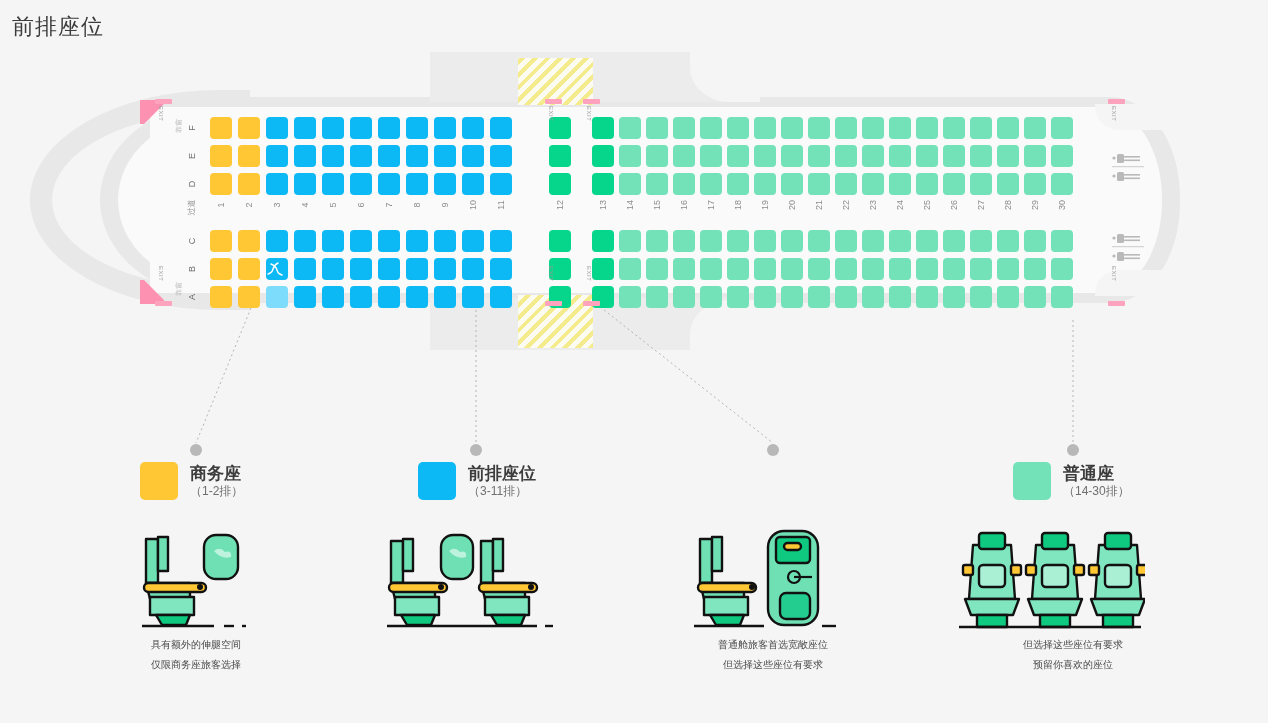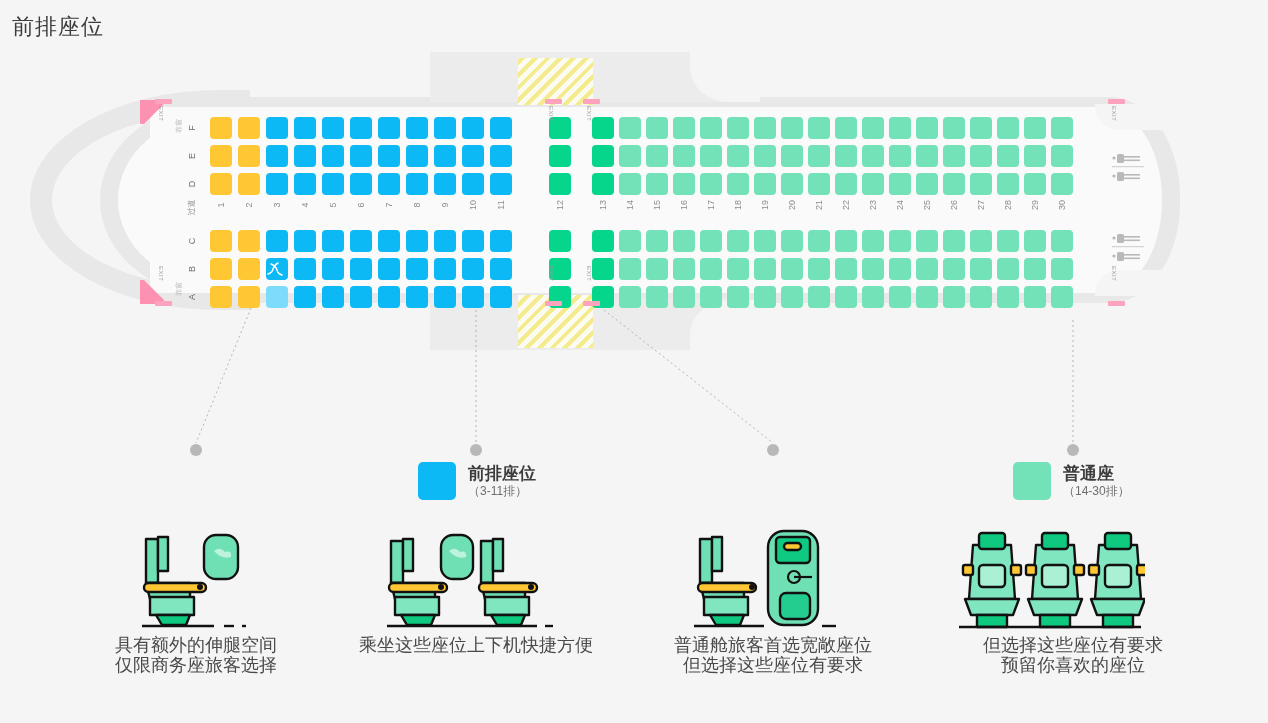--- a/index.html
+++ b/index.html
@@ -138,21 +138,21 @@
   .legend-text{margin-left:12px;}
   .legend-name{font-size:17px;color:#3c3c3c;font-weight:bold;line-height:20px;}
   .legend-rows{font-size:12px;color:#6e6e6e;line-height:15px;}
 
   
   #illus{position:absolute;left:0;top:525px;width:1268px;height:105px;}
   .illus-cell{position:absolute;top:0;height:105px;}
 
   
   #descs{position:absolute;left:0;top:635px;width:1268px;height:80px;}
-  .desc{position:absolute;text-align:center;font-size:18px;color:#4a4a4a;line-height:20px;}
+  .desc{position:absolute;text-align:center;font-size:10px;color:#4a4a4a;line-height:20px;}
   .desc-link{color:#2f8bff;cursor:pointer;}
 </style>
 </head>
 <body>
 
 <div id="page-title">前排座位</div>
 
 <div id="aircraft">
 
   <div class="fuse-grey" id="nose-outer"></div>
@@ -453,20 +453,27 @@
   <line x1="476" y1="310" x2="476" y2="443" stroke="#b4b4b4" stroke-width="1" stroke-dasharray="2,3"></line>
   <line x1="604" y1="310" x2="773" y2="443" stroke="#b4b4b4" stroke-width="1" stroke-dasharray="2,3"></line>
   <line x1="1073" y1="320" x2="1073" y2="443" stroke="#b4b4b4" stroke-width="1" stroke-dasharray="2,3"></line>
   <circle cx="196" cy="450" r="6" fill="#b8b8b8"></circle>
   <circle cx="476" cy="450" r="6" fill="#b8b8b8"></circle>
   <circle cx="773" cy="450" r="6" fill="#b8b8b8"></circle>
   <circle cx="1073" cy="450" r="6" fill="#b8b8b8"></circle>
 </svg>
 
 <div id="legend">
+    <div class="legend-item" style="left: 140px;">
+      <div class="legend-swatch" style="background: rgb(255, 199, 52);"></div>
+      <div class="legend-text">
+        <div class="legend-name">商务座</div>
+        <div class="legend-rows">（1-2排）</div>
+      </div>
+    </div>
     <div class="legend-item" style="left: 418px;">
       <div class="legend-swatch" style="background: rgb(12, 185, 245);"></div>
       <div class="legend-text">
         <div class="legend-name">前排座位</div>
         <div class="legend-rows">（3-11排）</div>
       </div>
     </div>
     <div class="legend-item" style="left: 1013px;">
       <div class="legend-swatch" style="background: rgb(115, 226, 184);"></div>
       <div class="legend-text">
@@ -580,23 +587,20 @@
       <line x1="4" y1="102" x2="186" y2="102" stroke="#111" stroke-width="2.4"></line>
     </svg>
   </div>
 </div>
 
 <div id="descs">
     <div class="desc" style="left: 66px; width: 260px;">
       <div>具有额外的伸腿空间</div>
       <div>仅限商务座旅客选择</div>
     </div>
-    <div class="desc" style="left: 346px; width: 260px;">
-      <div>乘坐这些座位上下机快捷方便</div>
-    </div>
     <div class="desc" style="left: 643px; width: 260px;">
       <div>普通舱旅客首选宽敞座位</div>
       <div>但选择这些座位有要求</div>
     </div>
     <div class="desc" style="left: 943px; width: 260px;">
       <div>但选择这些座位有要求</div>
       <div>预留你喜欢的座位</div>
     </div>
   </div>
 

